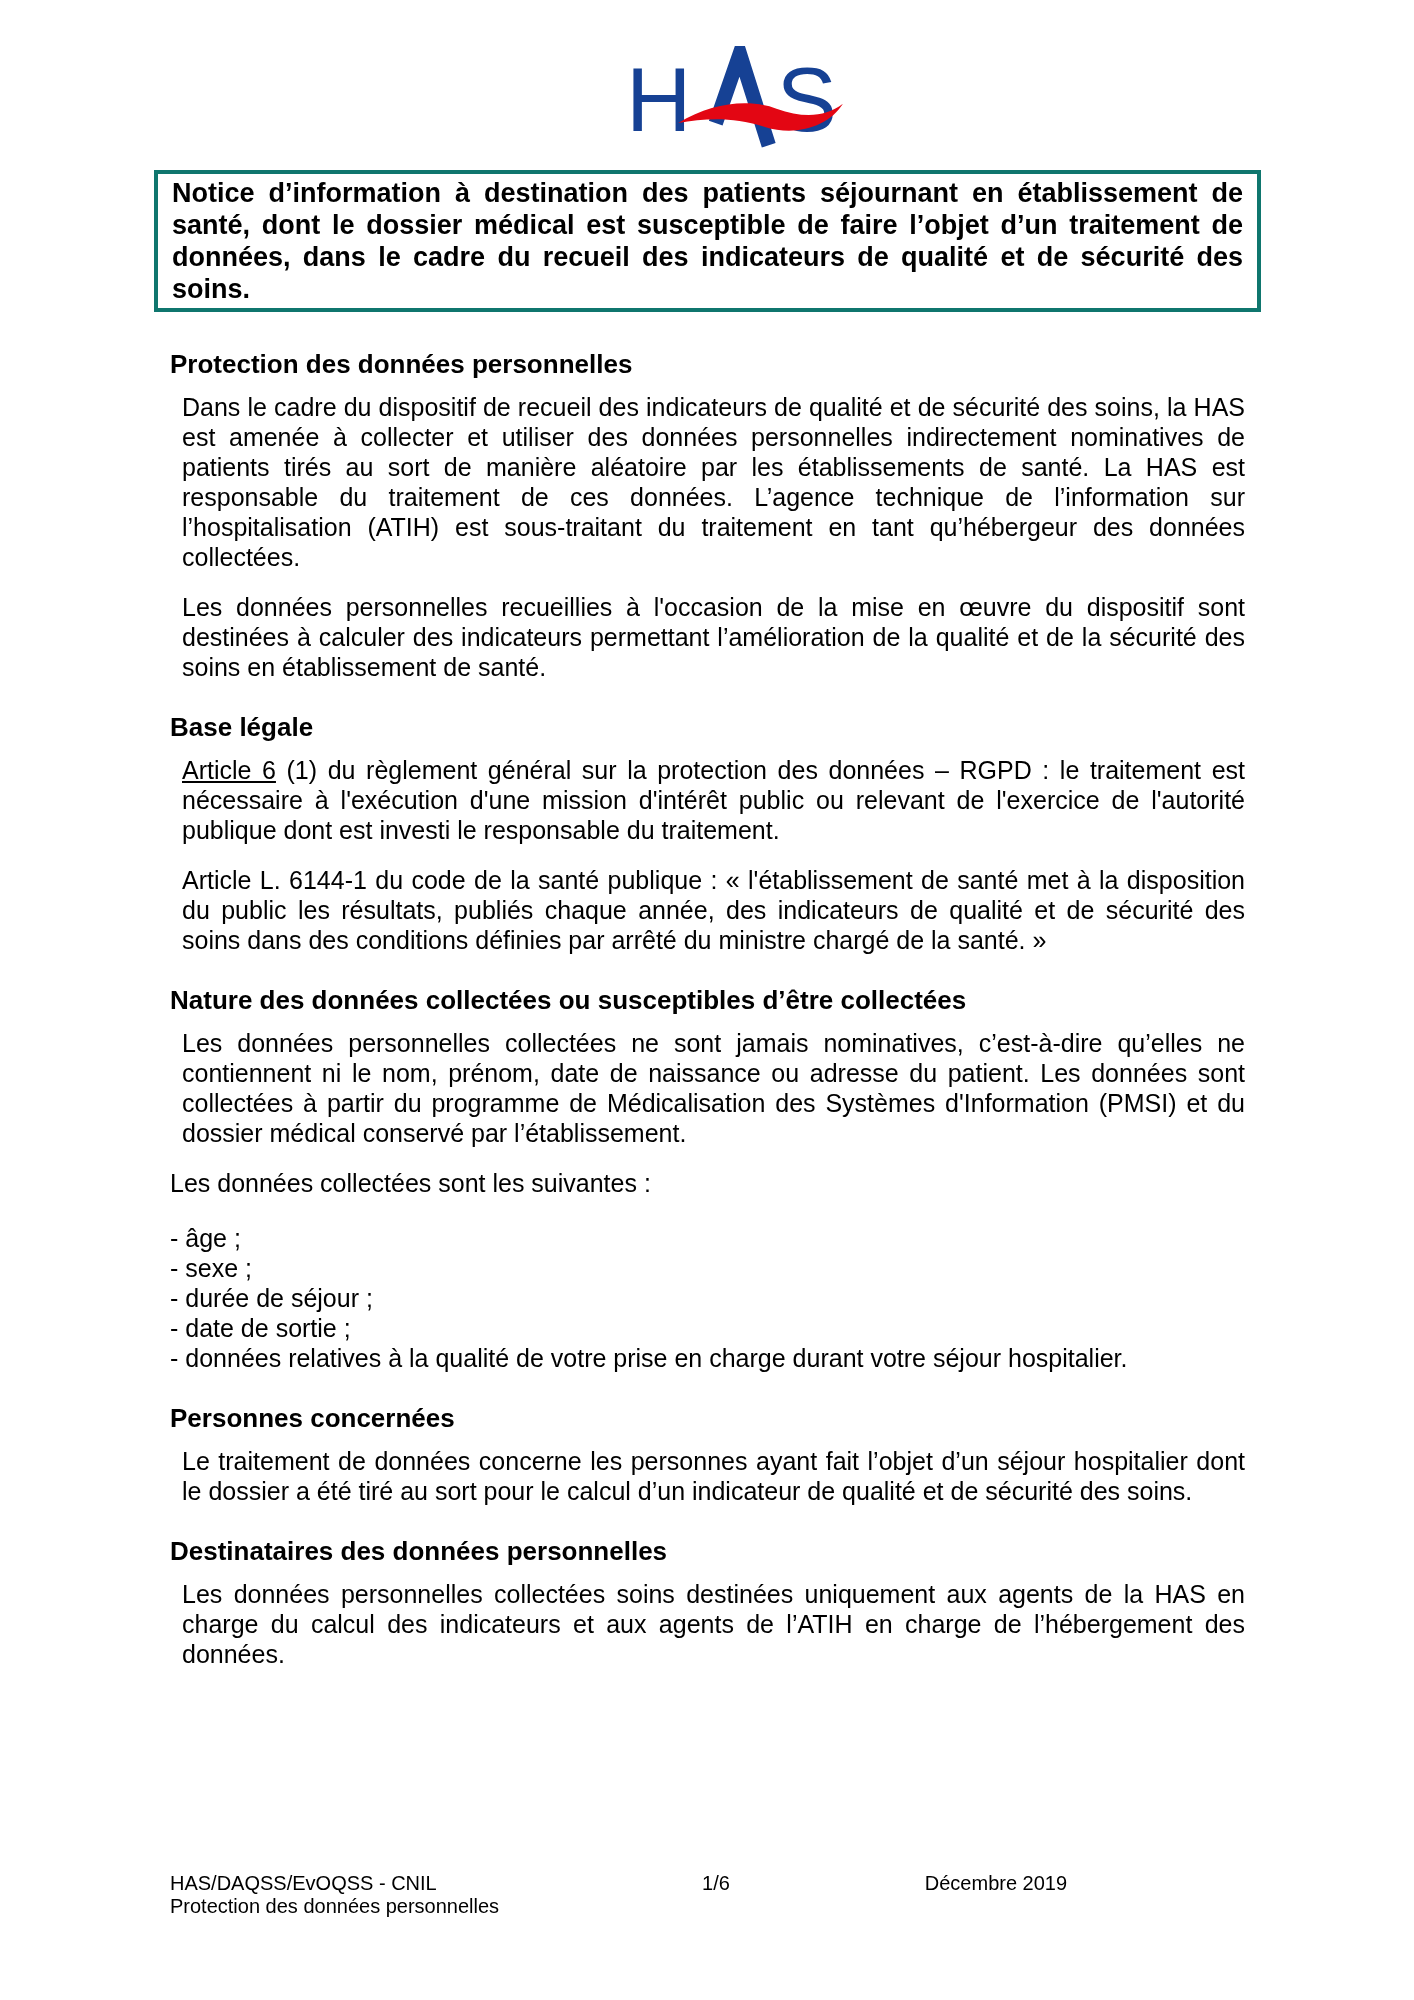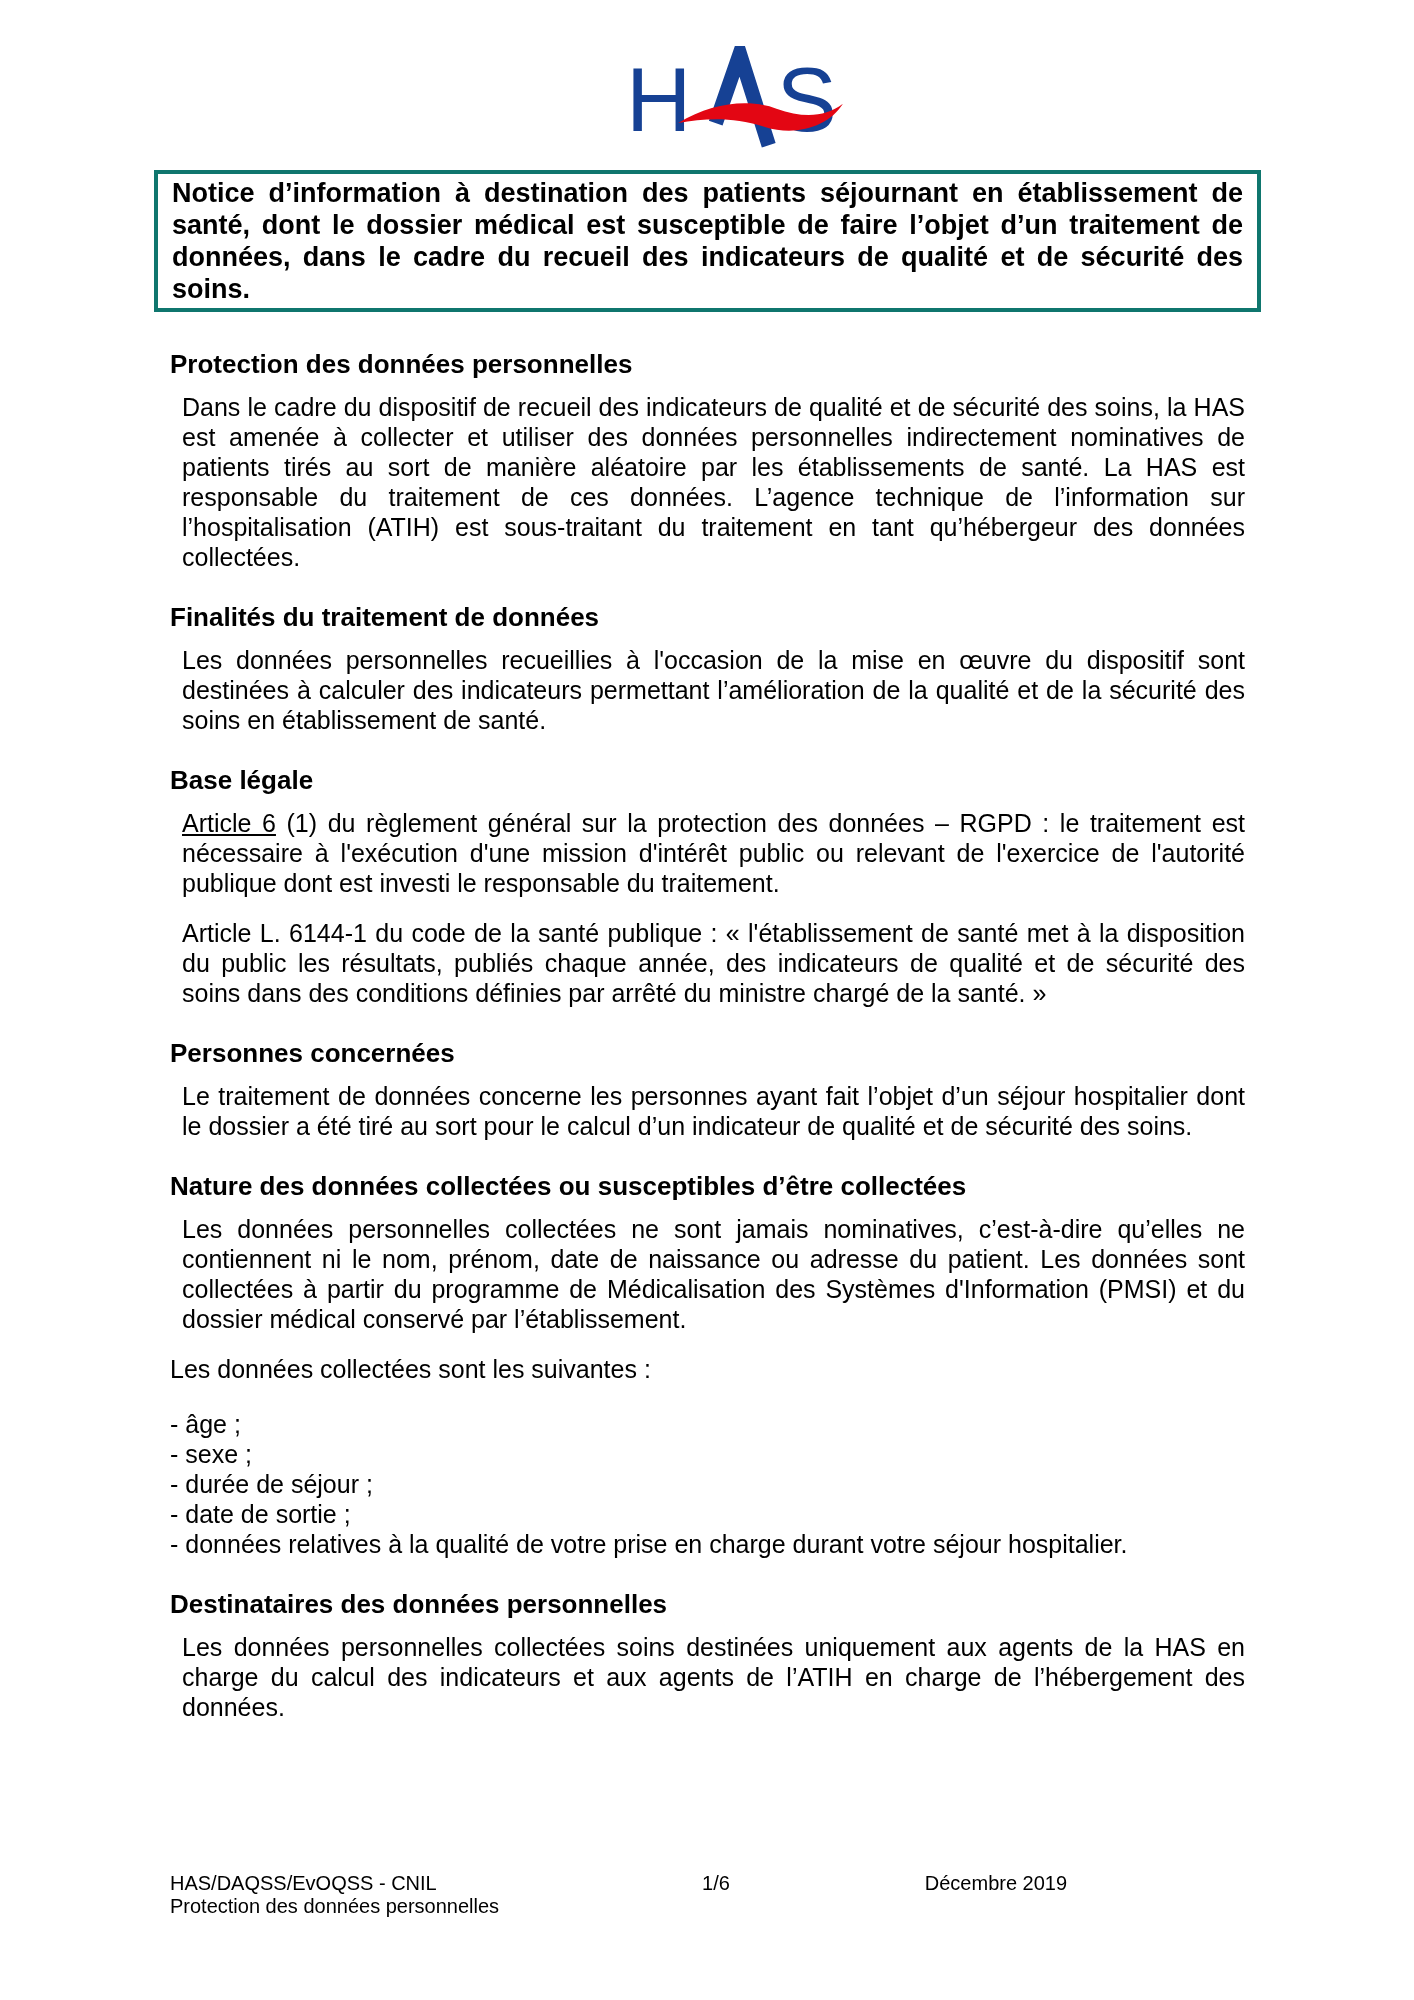--- a/index.html
+++ b/index.html
@@ -99,46 +99,45 @@
     <div class="title-box">
       <span>Notice d’information à destination des patients séjournant en établissement de santé, dont le dossier médical est susceptible de faire l’objet d’un traitement de données, dans le cadre du recueil des indicateurs de qualité et de sécurité des soins.</span>
     </div>
 
     <section>
       <h2 class="section-heading">Protection des données personnelles</h2>
       <p class="body-par">Dans le cadre du dispositif de recueil des indicateurs de qualité et de sécurité des soins, la HAS est amenée à collecter et utiliser des données personnelles indirectement nominatives de patients tirés au sort de manière aléatoire par les établissements de santé. La HAS est responsable du traitement de ces données. L’agence technique de l’information sur l’hospitalisation (ATIH) est sous-traitant du traitement en tant qu’hébergeur des données collectées.</p>
     </section>
 
     <section>
-      <h2 class="section-heading">Finalités du traitement de données</h2>
       <p class="body-par">Les données personnelles recueillies à l'occasion de la mise en œuvre du dispositif sont destinées à calculer des indicateurs permettant l’amélioration de la qualité et de la sécurité des soins en établissement de santé.</p>
     </section>
 
     <section>
       <h2 class="section-heading">Base légale</h2>
       <p class="body-par"><span class="u">Article 6</span><span> (1) du règlement général sur la protection des données – RGPD : le traitement est nécessaire à l'exécution d'une mission d'intérêt public ou relevant de l'exercice de l'autorité publique dont est investi le responsable du traitement.</span></p>
       <p class="body-par">Article L. 6144-1 du code de la santé publique : « l'établissement de santé met à la disposition du public les résultats, publiés chaque année, des indicateurs de qualité et de sécurité des soins dans des conditions définies par arrêté du ministre chargé de la santé. »</p>
-    </section>
-
-    <section>
-      <h2 class="section-heading">Personnes concernées</h2>
-      <p class="body-par">Le traitement de données concerne les personnes ayant fait l’objet d’un séjour hospitalier dont le dossier a été tiré au sort pour le calcul d’un indicateur de qualité et de sécurité des soins.</p>
     </section>
 
     <section>
       <h2 class="section-heading">Nature des données collectées ou susceptibles d’être collectées</h2>
       <p class="body-par">Les données personnelles collectées ne sont jamais nominatives, c’est-à-dire qu’elles ne contiennent ni le nom, prénom, date de naissance ou adresse du patient. Les données sont collectées à partir du programme de Médicalisation des Systèmes d'Information (PMSI) et du dossier médical conservé par l’établissement.</p>
       <p class="list-intro">Les données collectées sont les suivantes :</p>
       <div class="data-list">
         <div class="list-item">- âge ;</div>
         <div class="list-item">- sexe ;</div>
         <div class="list-item">- durée de séjour ;</div>
         <div class="list-item">- date de sortie ;</div>
         <div class="list-item">- données relatives à la qualité de votre prise en charge durant votre séjour hospitalier.</div>
       </div>
+    </section>
+
+    <section>
+      <h2 class="section-heading">Personnes concernées</h2>
+      <p class="body-par">Le traitement de données concerne les personnes ayant fait l’objet d’un séjour hospitalier dont le dossier a été tiré au sort pour le calcul d’un indicateur de qualité et de sécurité des soins.</p>
     </section>
 
     <section>
       <h2 class="section-heading">Destinataires des données personnelles</h2>
       <p class="body-par">Les données personnelles collectées soins destinées uniquement aux agents de la HAS en charge du calcul des indicateurs et aux agents de l’ATIH en charge de l’hébergement des données.</p>
     </section>
 
   </div>
 
   <div class="footer">

